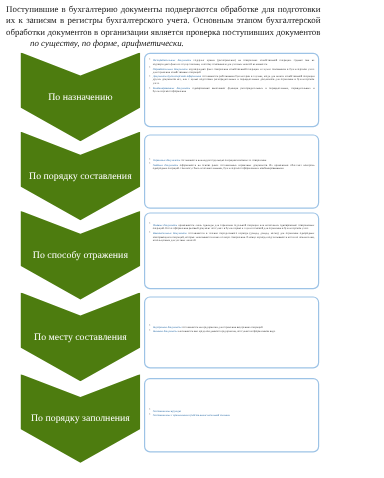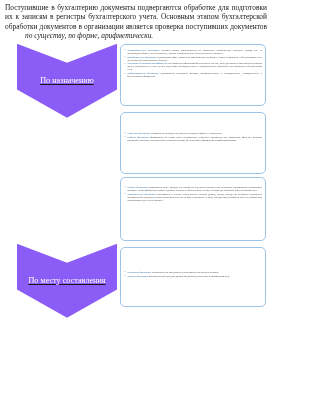--- a/index.html
+++ b/index.html
@@ -50,28 +50,27 @@
   .row.r4{height:68px;}
   .row.r5{height:70px;}
 
   
   .chevron{
     position:absolute;
     left:17px;
     top:0;
     width:100px;
     height:74px;
-    background:#8b5cf6;
+    background:#4d7c0f;
     -webkit-clip-path:polygon(0 0,50% 26%,100% 0,100% 62%,50% 100%,0 62%);
     clip-path:polygon(0 0,50% 26%,100% 0,100% 62%,50% 100%,0 62%);
     display:flex;
     align-items:center;
     justify-content:flex-end;
     box-sizing:border-box;
-    text-decoration:underline;
   }
   .chevron-label{
     color:#ffffff;
     font-size:8.2px;
     line-height:10px;
     text-align:center;
     padding:0 4px;
     width:100%;
     box-sizing:border-box;
   }
@@ -141,43 +140,60 @@
       <ul class="bullets">
         <li><span class="term">Распорядительные документы</span><span> содержат приказ (распоряжение) на совершение хозяйственной операции. Однако они не подтверждают факта ее осуществления, и потому основанием для учетных записей не являются</span></li>
         <li><span class="term">Оправдательные документы</span><span> подтверждают факт совершения хозяйственной операции и служат основанием в бухгалтерском учете для отражения хозяйственных операций</span></li>
         <li><span class="term">Документы бухгалтерского оформления</span><span> составляются работниками бухгалтерии в случаях, когда для записи хозяйственной операции других документов нет, или с целью подготовки распорядительных и оправдательных документов для отражения в бухгалтерском учете</span></li>
         <li><span class="term">Комбинированные документы</span><span> одновременно выполняют функции распорядительных и оправдательных, оправдательных и бухгалтерского оформления</span></li>
       </ul>
     </div>
   </div>
 
   <div class="row r2">
+    <div class="chevron">
+      <span class="chevron-label">По порядку составления</span>
+    </div>
     <div class="panel p2">
       <ul class="bullets">
         <li><span class="term">Первичные документы</span><span> составляются на каждую отдельную операцию в момент ее совершения</span></li>
         <li><span class="term">Сводные документы</span><span> оформляются на основе ранее составленных первичных документов. Их применение облегчает контроль однородных операций. Они могут быть исполнительными, бухгалтерского оформления и комбинированными</span></li>
       </ul>
     </div>
   </div>
 
   <div class="row r3">
+    <div class="chevron">
+      <span class="chevron-label">По способу отражения</span>
+    </div>
     <div class="panel p3">
       <ul class="bullets">
         <li><span class="term">Разовые документы</span><span> применяются лишь однажды для отражения отдельной операции или нескольких одновременно совершаемых операций. После оформления разовый документ поступает в бухгалтерию и служит основой для отражения в бухгалтерском учете</span></li>
         <li><span class="term">Накопительные документы</span><span> составляются в течение определенного периода (декада, декада, месяц) для отражения однородных повторяющихся операций, которые записываются в них по мере совершения. В конце периода подсчитываются итоги по показателям, используемым для учетных записей</span></li>
       </ul>
     </div>
   </div>
 
   <div class="row r4">
     <div class="chevron">
       <span class="chevron-label">По месту составления</span>
     </div>
     <div class="panel p4">
       <ul class="bullets">
         <li><span class="term">Внутренние документы</span><span> составляются на предприятии для отражения внутренних операций</span></li>
         <li><span class="term">Внешние документы</span><span> заполняются вне пределов данного предприятия, поступают в оформленном виде</span></li>
       </ul>
     </div>
   </div>
 
+  <div class="row r5">
+    <div class="chevron">
+      <span class="chevron-label">По порядку заполнения</span>
+    </div>
+    <div class="panel p5">
+      <ul class="bullets">
+        <li><span class="term">Составляемые вручную</span><span></span></li>
+        <li><span class="term">Составляемые с применением средств вычислительной техники</span><span></span></li>
+      </ul>
+    </div>
+  </div>
 
 </div>
 
 </body></html>

